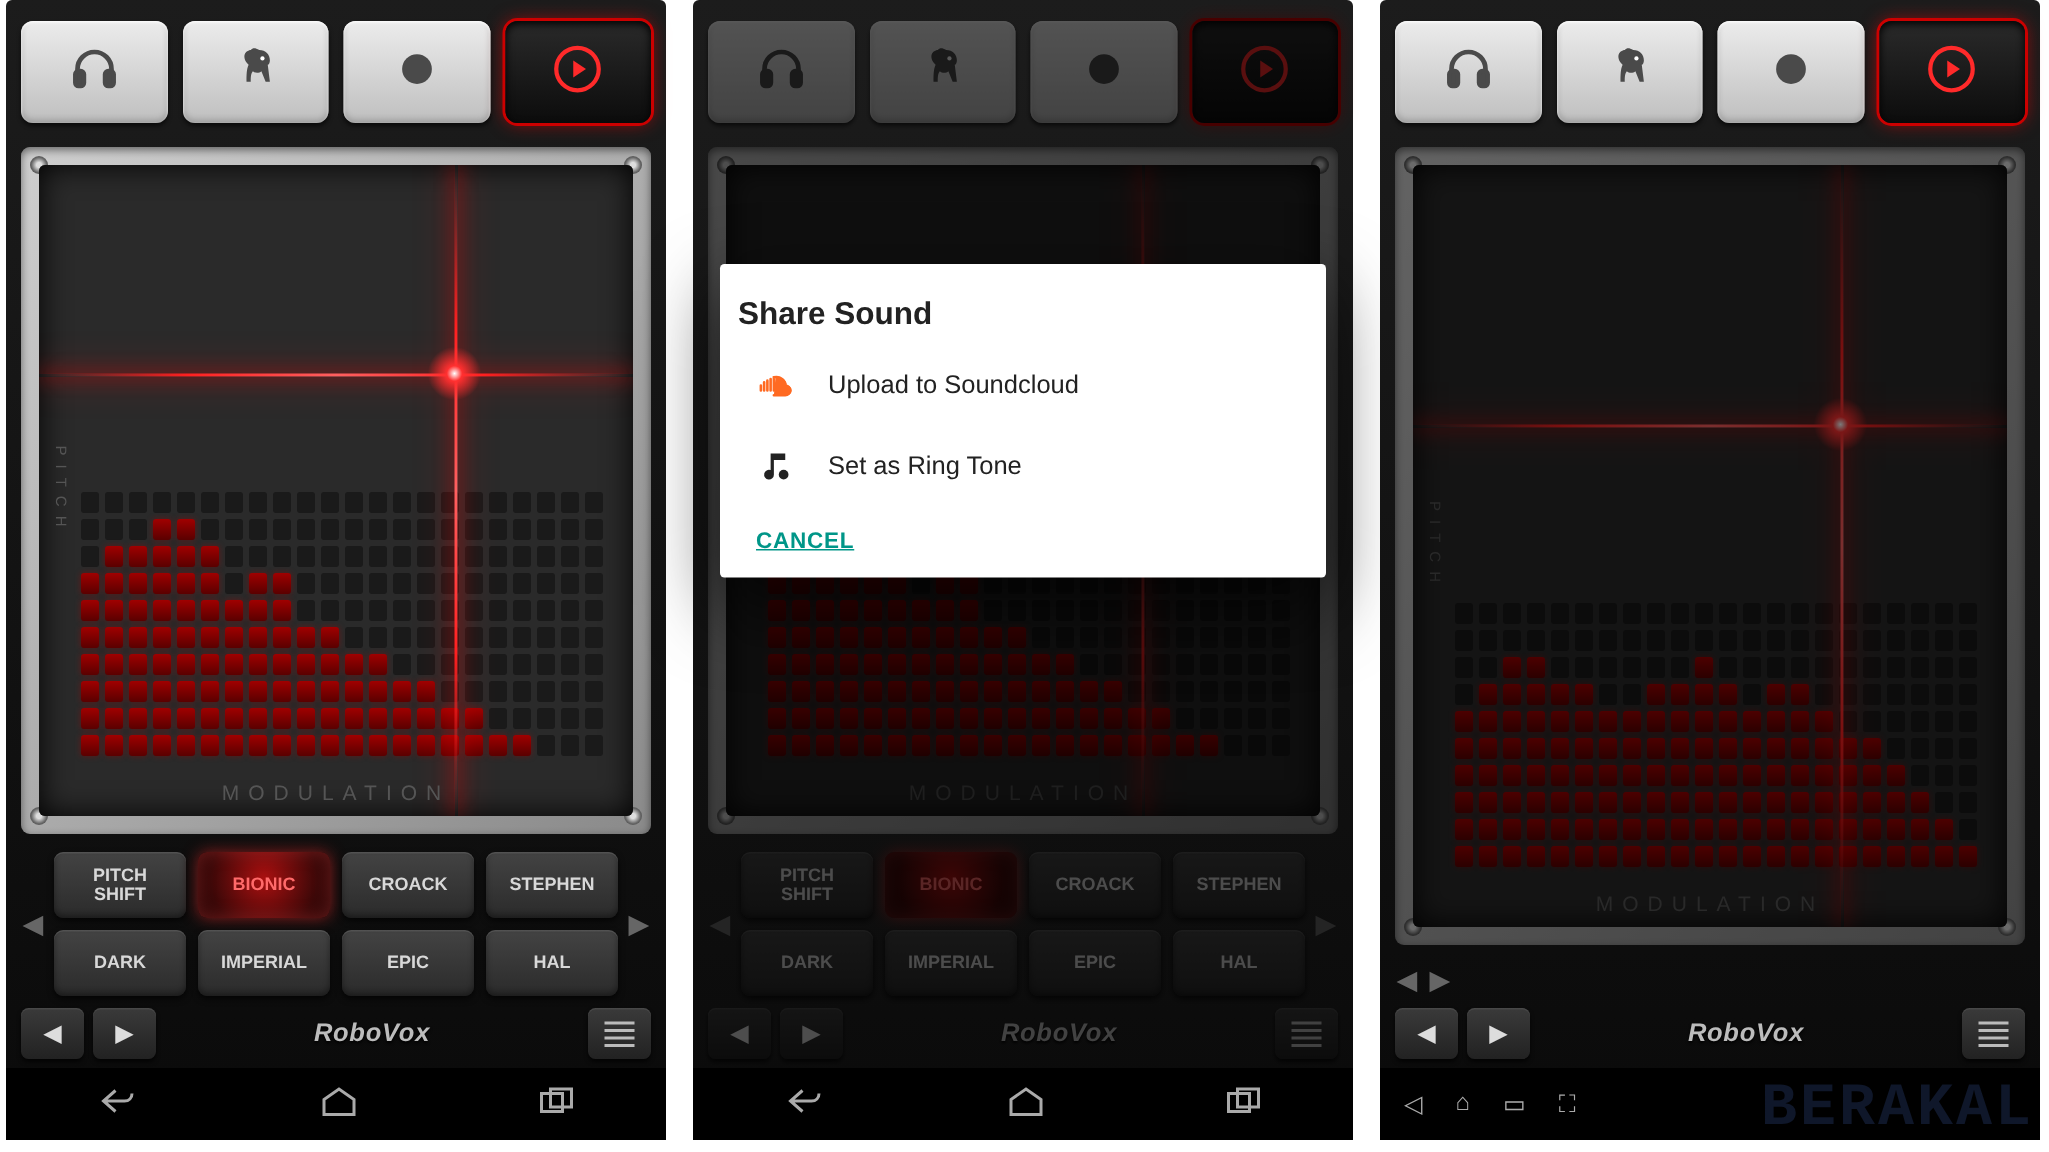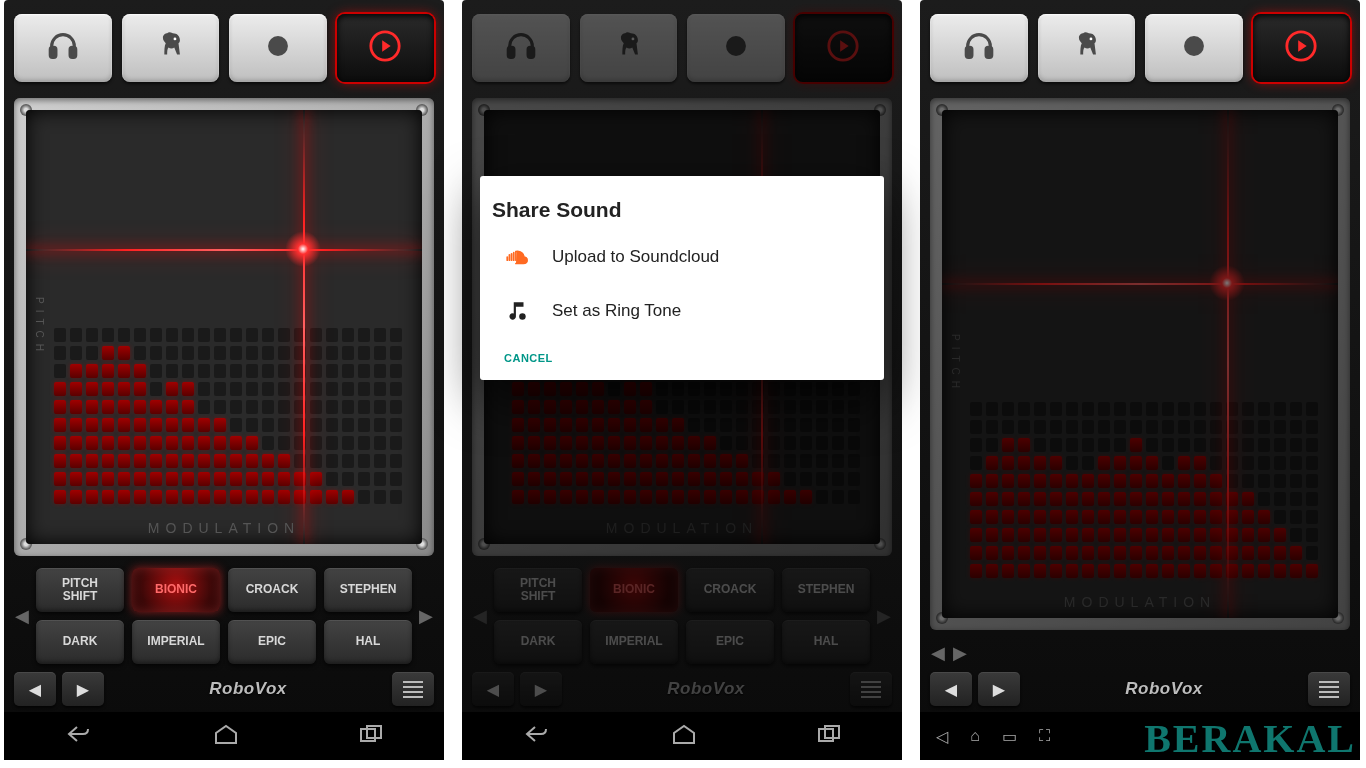--- a/index.html
+++ b/index.html
@@ -32,22 +32,22 @@
   .menui { display:flex; flex-direction:column; gap:3px; }
   .menui span { width:20px; height:2px; background:#bbb; }
   .sysbar { height:48px; background:#000; display:flex; align-items:center; justify-content:space-around; color:#888; }
   .dim .topbar,.dim .pad-frame,.dim .presets,.dim .navrow { filter:brightness(.35); }
   .dim-s .pad-frame { filter:brightness(.48); }
   .dialog { position:absolute; left:18px; right:18px; top:176px; background:#fff; border-radius:3px; box-shadow:0 18px 50px rgba(0,0,0,.7); padding:22px 0 12px; }
   .dtitle { font-size:21px; font-weight:bold; color:#222; padding:0 12px 8px; }
   .drow { display:flex; align-items:center; gap:22px; padding:14px 24px; cursor:pointer; }
   .dicon { width:26px; height:26px; color:#333; display:flex; align-items:center; justify-content:center; }
   .dtxt { font-size:17px; color:#222; }
-  .dcancel { padding:14px 24px 4px; font-size:11px; font-weight:bold; color:#009688; letter-spacing:.5px; cursor:pointer; }
-  .watermark { position:absolute; right:10px; bottom:6px; font-family:Liberation Serif, serif; font-weight:900; font-size:40px; color:#0f766e; letter-spacing:2px; text-shadow:0 0 2px #000; display:flex; align-items:center; }
+  .dcancel { padding:14px 24px 4px; font-size:15px; font-weight:bold; color:#009688; letter-spacing:.5px; cursor:pointer;text-decoration:underline; }
+  .watermark { position:absolute; right:10px; bottom:6px; font-family:Liberation Mono, monospace; font-weight:900; font-size:40px; color:#0f172a; letter-spacing:2px; text-shadow:0 0 2px #000; display:flex; align-items:center; }
 </style>
 </head>
 <body>
 
 <div class="wrap" id="root">
     <div class="phone">
       <div class="topbar">
         <div class="tbtn">
           <span><svg width="34" height="34" viewBox="0 0 24 24" fill="none" stroke="#4a4a4a" stroke-width="2.2">
               <path d="M4 14v-2a8 8 0 0 1 16 0v2"></path>

